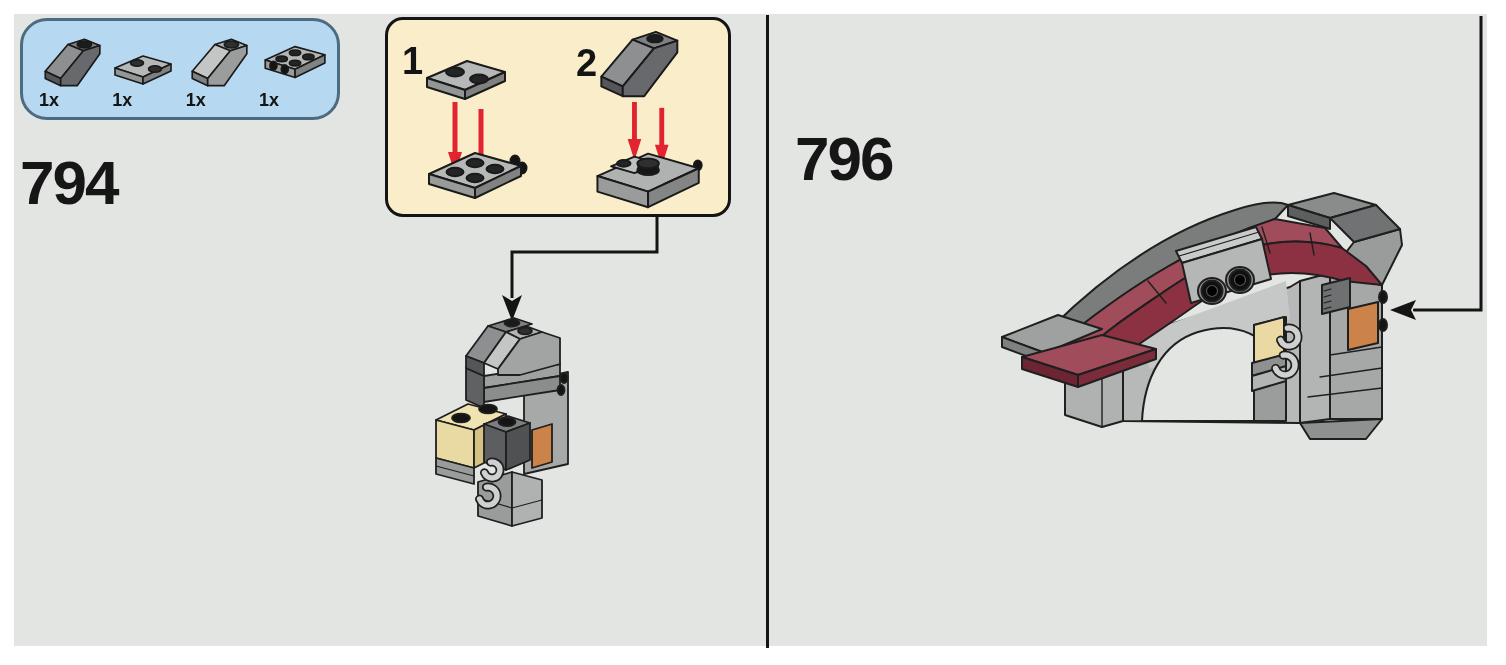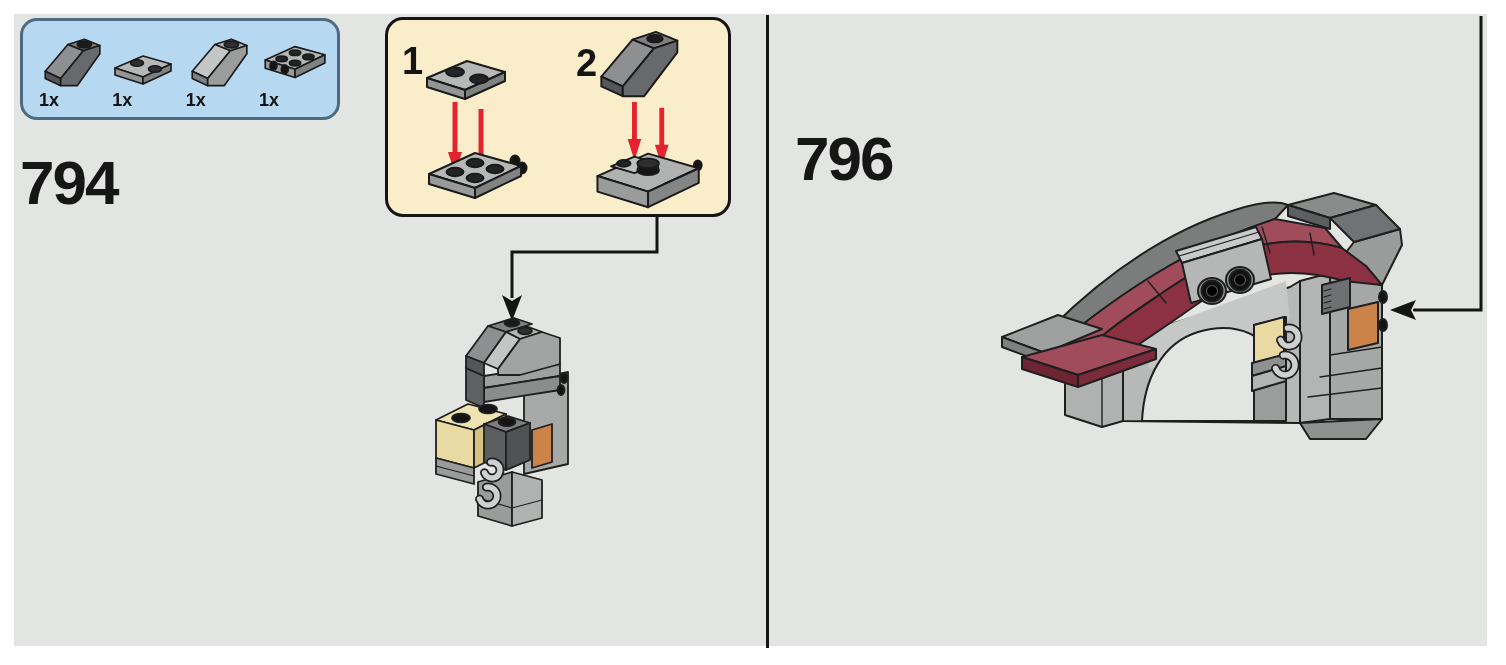--- a/index.html
+++ b/index.html
@@ -7,21 +7,21 @@
     width:1506px;height:665px;background:#ffffff;position:relative;overflow:hidden;
     font-family:"Liberation Sans",sans-serif;
   }
   .canvas{position:absolute;left:14px;top:14px;width:1473px;height:632px;background:#e3e5e2;}
   .abs{position:absolute;}
   .step-num{
     font-weight:bold;font-size:62px;line-height:1;color:#161616;letter-spacing:-2px;
   }
   .parts-box{
     left:6px;top:4px;width:320px;height:102px;box-sizing:border-box;
-    background:#b7d8f1;border:3px solid #4d6b80;border-radius:17px;
+    background:#b7d8f1;border:3px solid #4d6b80;border-radius:27px;
     display:flex;align-items:flex-end;gap:4px;padding:10px 8px 6px 14px;
   }
   .part-cell{display:flex;flex-direction:column;align-items:flex-start;width:72px;}
   .part-count{font-weight:bold;font-size:18px;color:#141414;margin-top:1px;margin-left:2px;}
   .substep-box{
     left:371px;top:3px;width:346px;height:200px;box-sizing:border-box;
     background:#faeeca;border:3px solid #141414;border-radius:18px;
   }
   .substep-num{font-weight:bold;font-size:38px;line-height:1;color:#141414;}
   .divider{left:752px;top:1px;width:3px;height:633px;background:#141414;}

